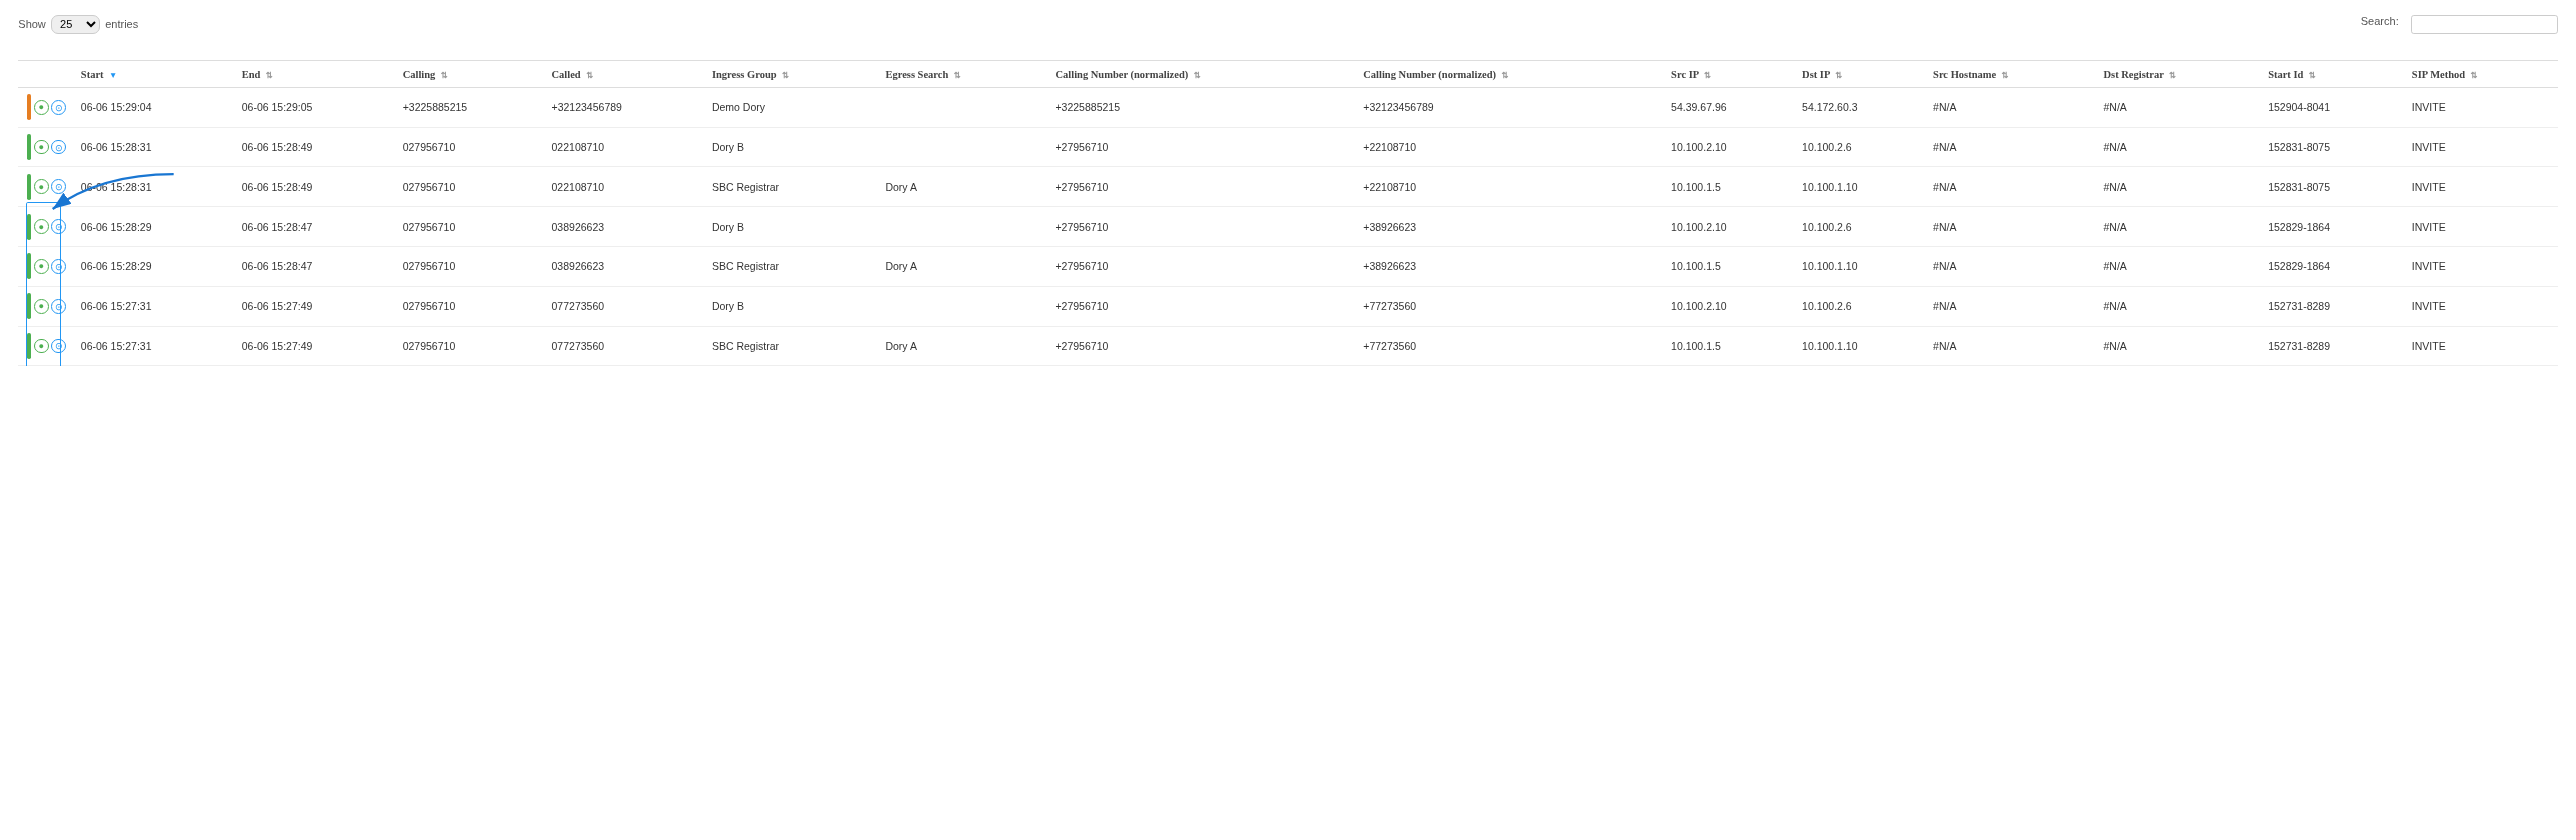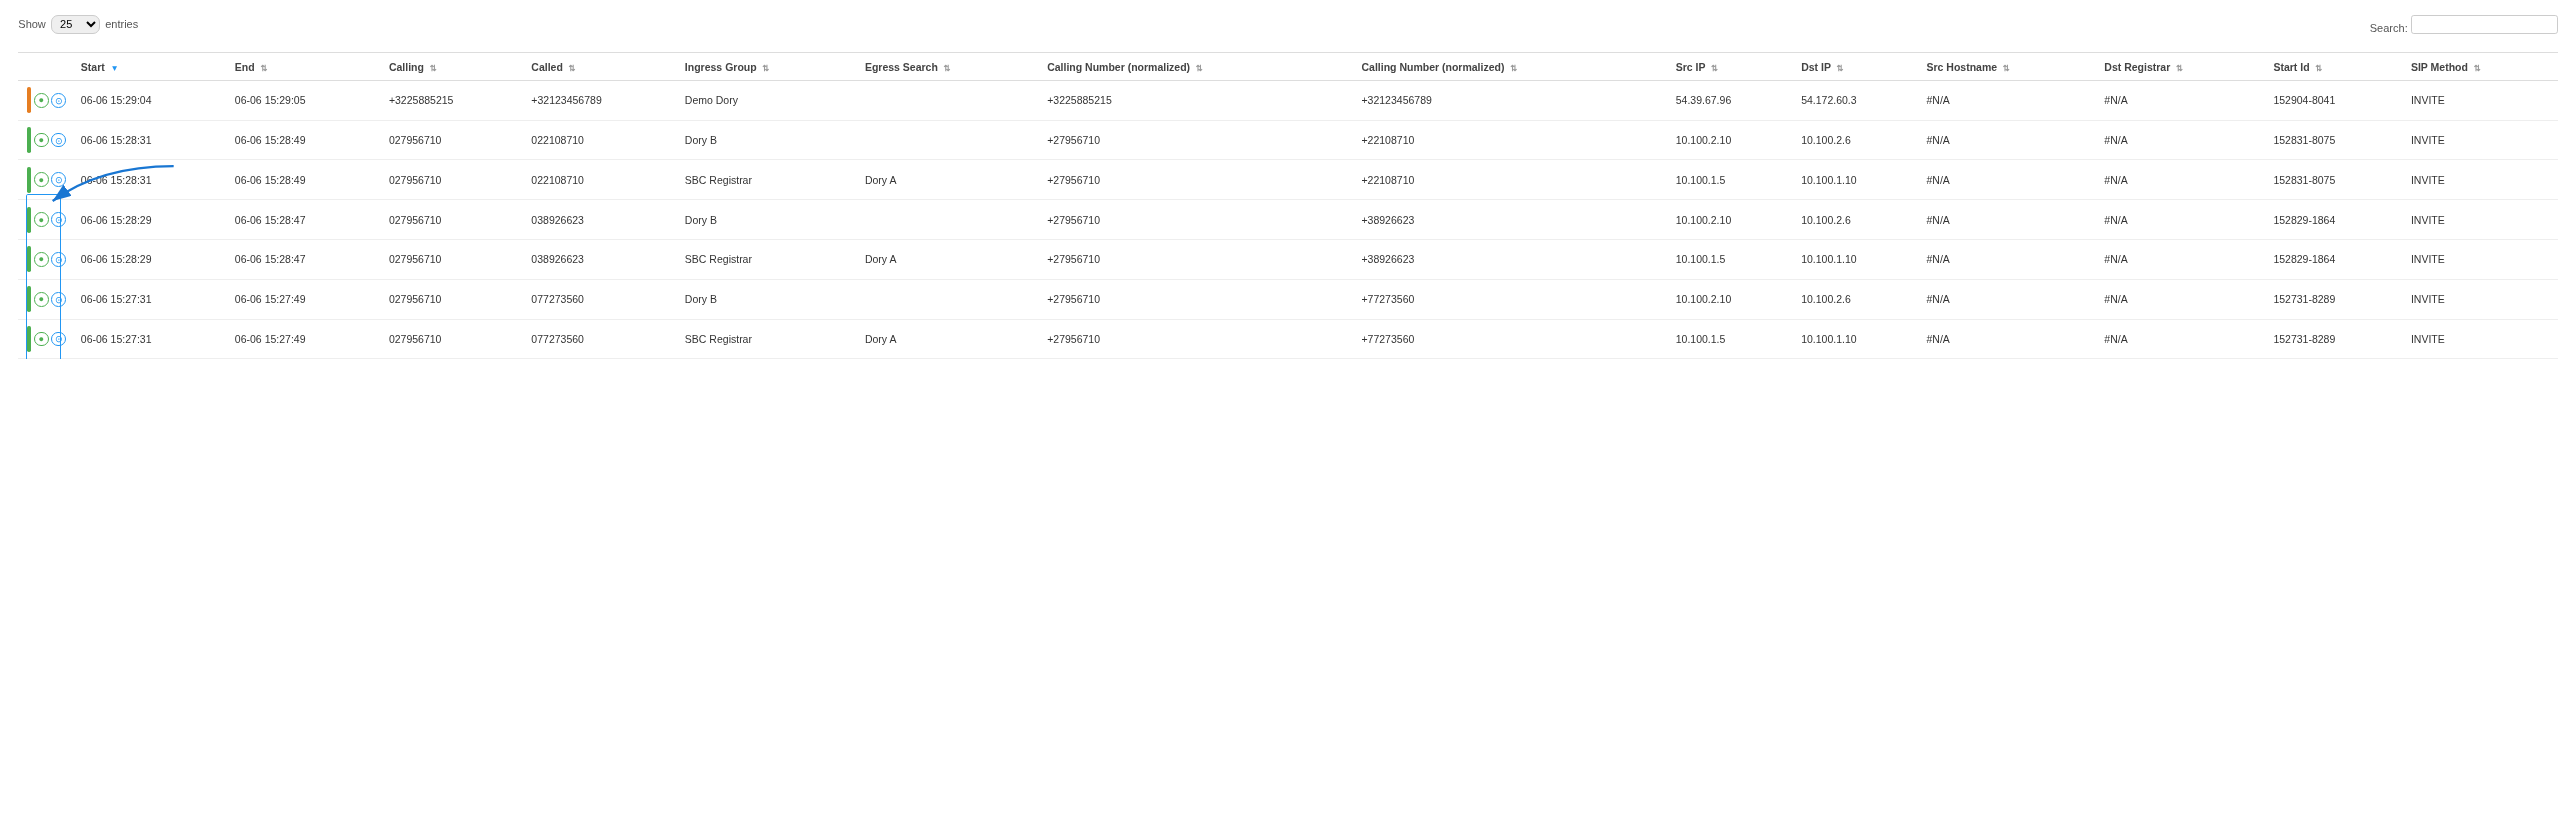--- a/index.html
+++ b/index.html
@@ -20,39 +20,39 @@
       font-weight: 600;
       color: #666;
       letter-spacing: 0.5px;
       margin-bottom: 14.7px;
       text-transform: uppercase;
     }
     .controls-row {
       display: flex;
       justify-content: space-between;
       align-items: center;
-      margin-bottom: 18px;
+      margin-bottom: 26px;
     }
     .show-entries {
       display: flex;
       align-items: center;
       gap: 5.5px;
       font-size: 11px;
       color: #555;
     }
     .show-entries select {
       padding: 1.8px 3.7px;
       border: 0.9px solid #ccc;
       border-radius: 7px;
       font-size: 11px;
     }
     .search-box {
       display: flex;
-      align-items: flex-end;
-      gap: 3px;
+      align-items: flex-start;
+      gap: 12px;
       font-size: 11px;
       color: #555;
     }
     .search-box input {
       border: 0.9px solid #ccc;
       border-radius: 2.8px;
       padding: 2.8px 5.5px;
       font-size: 11px;
       width: 147px;
     }
@@ -70,20 +70,21 @@
       border-bottom: 1.8px solid #ddd;
       border-top: 0.9px solid #ddd;
       padding: 7.3px 5.5px;
       text-align: left;
       font-weight: 600;
       color: #444;
       white-space: nowrap;
       cursor: pointer;
       user-select: none;
       position: relative;
+      font-family: Liberation Serif, serif;
     }
     thead th .sort-icon {
       display: inline-block;
       margin-left: 2.8px;
       color: #999;
       font-size: 8.3px;
     }
     thead th .sort-icon-active {
       color: #2196f3;
     }

